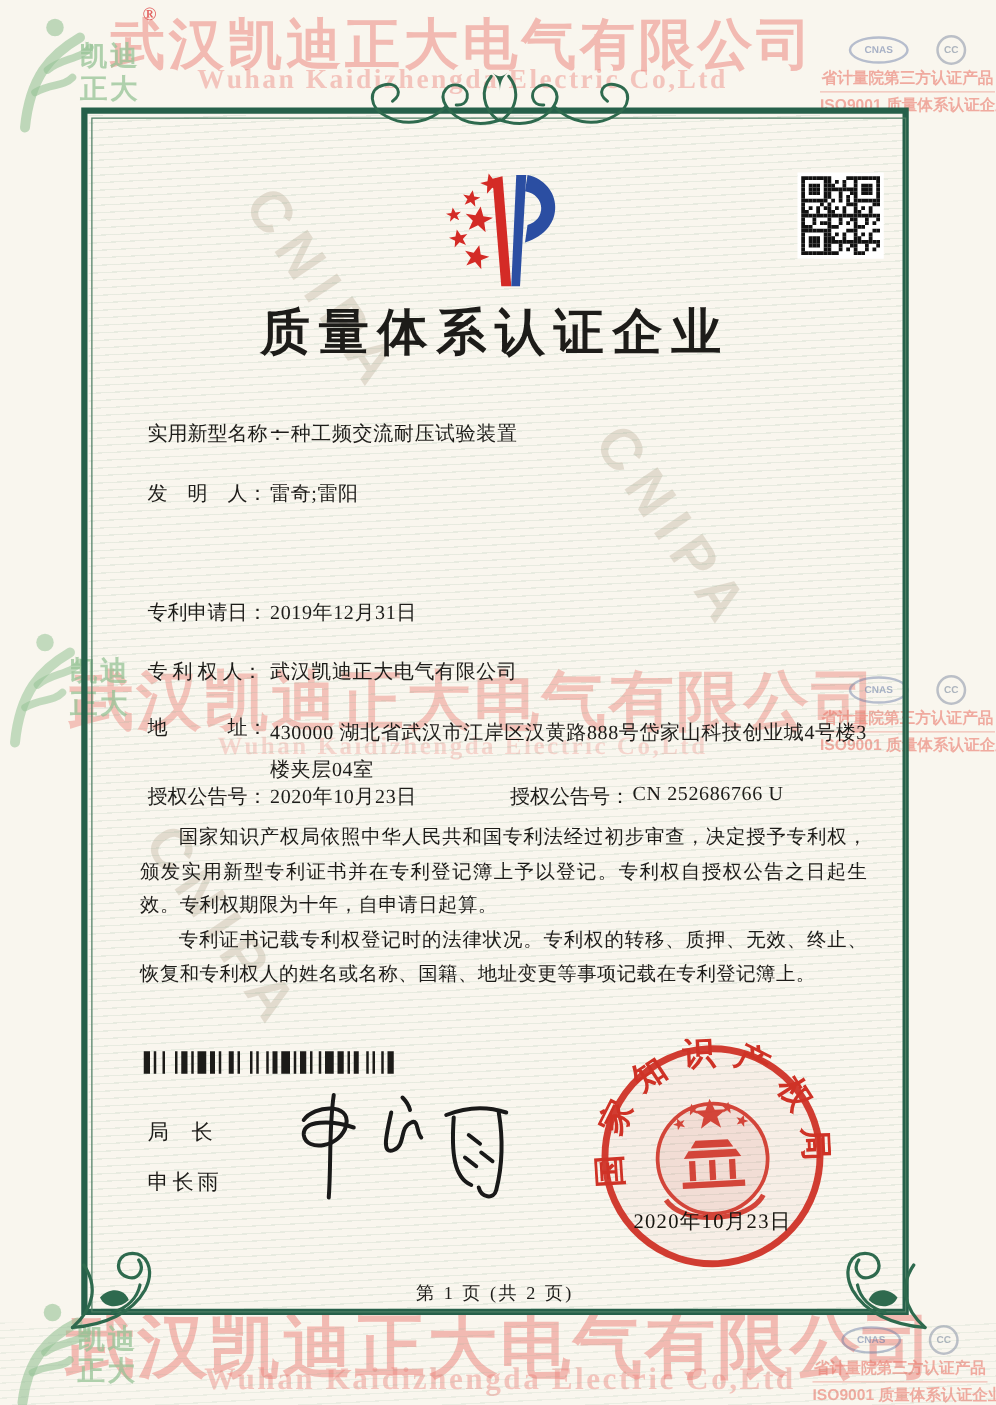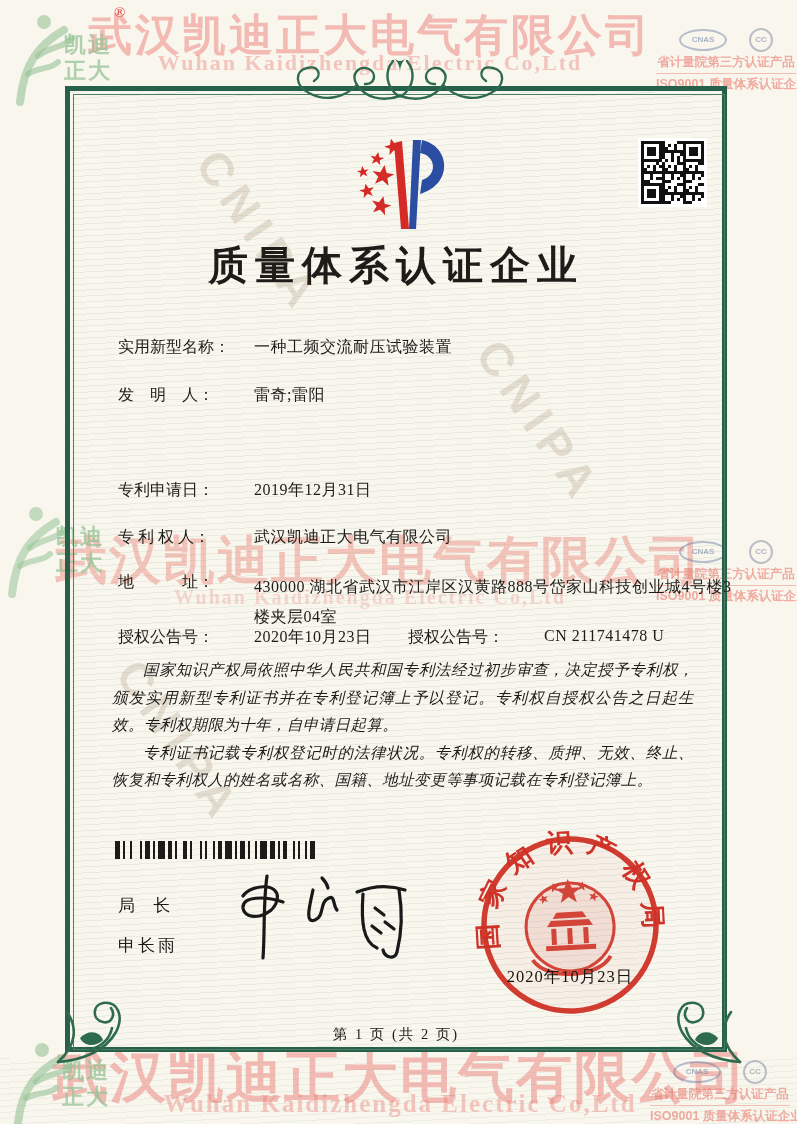--- a/index.html
+++ b/index.html
@@ -37,23 +37,23 @@
   .frame-inner{left:73px;top:94px;width:650px;height:954px;border:1px solid #4e7f64;z-index:2;}
 
   .ornament{z-index:3;}
 
   
   .content{z-index:4;color:#1d1c19;}
   .cert-no{left:127px;top:133px;font-size:15.5px;letter-spacing:2.5px;}
   .title{left:65px;width:662px;top:238px;text-align:center;font-size:40px;font-weight:bold;letter-spacing:7px;}
   .frow{left:118px;font-size:16px;white-space:nowrap;}
   .flabel{display:inline-block;width:98px;white-space:pre;vertical-align:top;}
-  .fvalue{letter-spacing:0.5px;margin-left:38px;}
+  .fvalue{letter-spacing:0.5px;}
   .addr .fvalue{display:inline-block;width:482px;white-space:normal;line-height:30px;vertical-align:top;}
-  .paras{left:112px;top:656px;width:582px;font-size:15.5px;line-height:1.78;letter-spacing:0.4px;text-align:justify;font-style:italic;}
+  .paras{left:112px;top:656px;width:582px;font-size:15.5px;line-height:1.78;letter-spacing:0.4px;text-align:justify;}
   .paras p{margin:0;text-indent:2em;}
   .director-title{left:118px;top:894px;font-size:17px;letter-spacing:7px;}
   .director-name{left:118px;top:934px;font-size:17px;letter-spacing:3px;}
   .page-info{left:65px;width:662px;top:1025px;text-align:center;font-size:14.5px;letter-spacing:2px;}
   .footer-note{left:0;width:797px;top:1073px;text-align:center;font-size:14.5px;letter-spacing:3px;z-index:4;color:#2b2a26;}
 
   .barcode{left:115px;top:841px;width:200px;height:18px;z-index:4;}
   .barcode div{position:absolute;top:0;height:18px;background:#1c1b18;}
 
   .qr{left:638px;top:138px;width:69px;height:69px;background:#fff;z-index:4;}
@@ -462,21 +462,21 @@
 
   <div class="abs content frow" style="top:337px;"><span class="flabel">实用新型名称：</span><span class="fvalue">一种工频交流耐压试验装置</span></div>
   <div class="abs content frow" style="top:385px;"><span class="flabel">发　明　人：</span><span class="fvalue">雷奇;雷阳</span></div>
   <div class="abs content frow" style="top:480px;"><span class="flabel">专利申请日：</span><span class="fvalue">2019年12月31日</span></div>
   <div class="abs content frow" style="top:527px;"><span class="flabel">专 利 权 人：</span><span class="fvalue">武汉凯迪正大电气有限公司</span></div>
   <div class="abs content frow addr" style="top:572px;"><span class="flabel">地　　　址：</span><span class="fvalue">430000 湖北省武汉市江岸区汉黄路888号岱家山科技创业城4号楼3楼夹层04室</span></div>
 
   <div class="abs content frow" style="top:627px;">
     <span class="flabel">授权公告号：</span><span class="fvalue">2020年10月23日</span>
     <span style="position:absolute;left:290px;">
-      <span class="flabel">授权公告号：</span><span class="fvalue">CN 211741478 U</span>
+      <span class="flabel">授权公告号：</span><span class="fvalue">CN 252686766 U</span>
     </span>
   </div>
 
   <div class="abs content paras">
     <p>国家知识产权局依照中华人民共和国专利法经过初步审查，决定授予专利权，颁发实用新型专利证书并在专利登记簿上予以登记。专利权自授权公告之日起生效。专利权期限为十年，自申请日起算。</p>
     <p>专利证书记载专利权登记时的法律状况。专利权的转移、质押、无效、终止、恢复和专利权人的姓名或名称、国籍、地址变更等事项记载在专利登记簿上。</p>
   </div>
 
   <div class="abs barcode">
       <div style="left: 0px; width: 4.6px;"></div>

